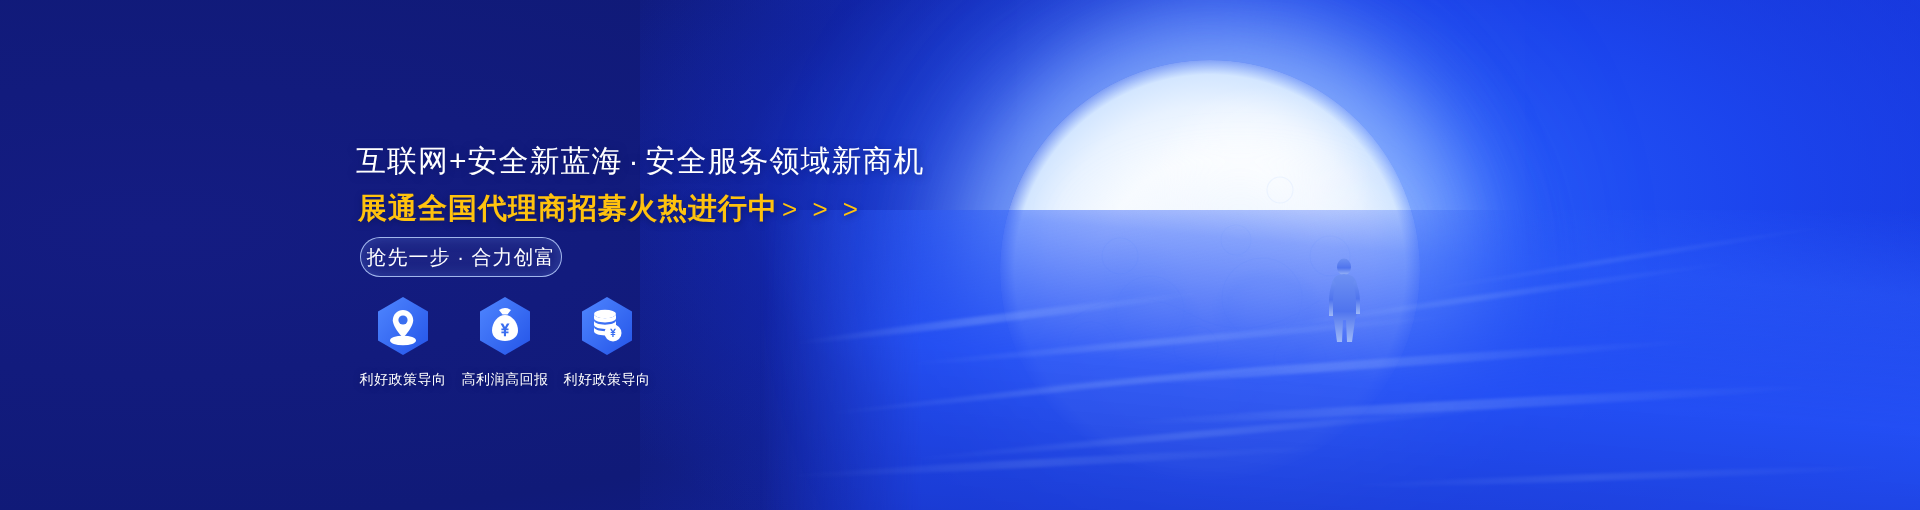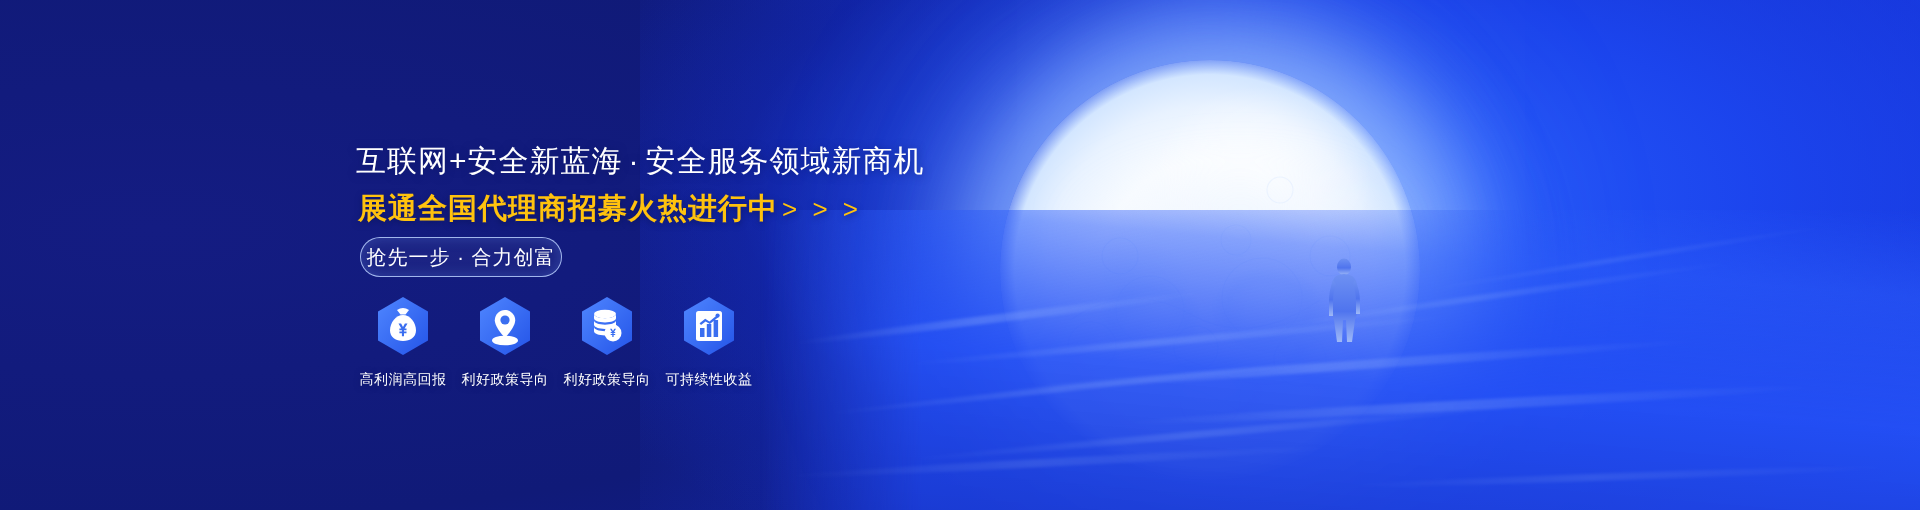--- a/index.html
+++ b/index.html
@@ -211,56 +211,56 @@
     <div class="pill">
       <span>抢先一步 · 合力创富</span>
     </div>
 
     <div class="features">
 
       <div class="feature">
         <div class="hexwrap">
           <svg viewBox="0 0 56 62" width="56" height="62">
             <defs>
-                <linearGradient id="hx2" x1="0" y1="0" x2="1" y2="1">
-              <stop offset="0%" stop-color="#4f86ff"></stop>
-                  <stop offset="100%" stop-color="#2454e8"></stop>
-                </linearGradient>
-              </defs>
-            <polygon points="28,2 53,16.5 53,45.5 28,60 3,45.5 3,16.5" fill="url(#hx2)"></polygon>
-            <g fill="#ffffff">
-              <path d="M22 15q6-4 12 0l-3.5 4.5h-5z"></path>
-              <path d="M28 20c-7 0-13 7.5-13 15.5 0 6.5 5.8 10.5 13 10.5s13-4 13-10.5C41 27.5 35 20 28 20z"></path>
-            </g>
-            <g fill="#3a6ef0">
-              <path d="M23.5 28.5h2.6l1.9 3.6 1.9-3.6h2.6l-2.9 5h1.9v1.7h-2.5v1.3h2.5v1.7h-2.5v3.1h-2.1v-3.1h-2.5v-1.7h2.5v-1.3h-2.5v-1.7h1.9z"></path>
-            </g>
-          </svg>
-        </div>
-        <div class="feat-label">高利润高回报</div>
-      </div>
-
-      <div class="feature">
-        <div class="hexwrap">
-          <svg viewBox="0 0 56 62" width="56" height="62">
-            <defs>
                 <linearGradient id="hx1" x1="0" y1="0" x2="1" y2="1">
               <stop offset="0%" stop-color="#4f86ff"></stop>
                   <stop offset="100%" stop-color="#2454e8"></stop>
                 </linearGradient>
               </defs>
             <polygon points="28,2 53,16.5 53,45.5 28,60 3,45.5 3,16.5" fill="url(#hx1)"></polygon>
             <g fill="#ffffff">
               <path d="M28 15c-5.6 0-10.2 4.6-10.2 10.2 0 7.2 10.2 17.6 10.2 17.6s10.2-10.4 10.2-17.6C38.2 19.6 33.6 15 28 15z"></path>
               <circle cx="28" cy="25" r="4.6" fill="#3a6ef0"></circle>
               <ellipse cx="28" cy="45.5" rx="13" ry="4.8"></ellipse>
             </g>
           </svg>
         </div>
         <div class="feat-label">利好政策导向</div>
+      </div>
+
+      <div class="feature">
+        <div class="hexwrap">
+          <svg viewBox="0 0 56 62" width="56" height="62">
+            <defs>
+                <linearGradient id="hx2" x1="0" y1="0" x2="1" y2="1">
+              <stop offset="0%" stop-color="#4f86ff"></stop>
+                  <stop offset="100%" stop-color="#2454e8"></stop>
+                </linearGradient>
+              </defs>
+            <polygon points="28,2 53,16.5 53,45.5 28,60 3,45.5 3,16.5" fill="url(#hx2)"></polygon>
+            <g fill="#ffffff">
+              <path d="M22 15q6-4 12 0l-3.5 4.5h-5z"></path>
+              <path d="M28 20c-7 0-13 7.5-13 15.5 0 6.5 5.8 10.5 13 10.5s13-4 13-10.5C41 27.5 35 20 28 20z"></path>
+            </g>
+            <g fill="#3a6ef0">
+              <path d="M23.5 28.5h2.6l1.9 3.6 1.9-3.6h2.6l-2.9 5h1.9v1.7h-2.5v1.3h2.5v1.7h-2.5v3.1h-2.1v-3.1h-2.5v-1.7h2.5v-1.3h-2.5v-1.7h1.9z"></path>
+            </g>
+          </svg>
+        </div>
+        <div class="feat-label">高利润高回报</div>
       </div>
 
       <div class="feature">
         <div class="hexwrap">
           <svg viewBox="0 0 56 62" width="56" height="62">
             <defs>
                 <linearGradient id="hx3" x1="0" y1="0" x2="1" y2="1">
               <stop offset="0%" stop-color="#4f86ff"></stop>
                   <stop offset="100%" stop-color="#2454e8"></stop>
                 </linearGradient>
@@ -275,38 +275,16 @@
             </g>
             <g fill="#3a6ef0">
               <path d="M31 33.8h1.7l1.3 2.3 1.3-2.3H37l-2 3.2h1.2v1.1h-1.6v.9h1.6v1.1h-1.6v2h-1.3v-2h-1.6v-1.1h1.6v-.9h-1.6V37H33z"></path>
             </g>
           </svg>
         </div>
         <div class="feat-label">利好政策导向</div>
       </div>
 
 
-      <div class="feature">
-        <div class="hexwrap">
-          <svg viewBox="0 0 56 62" width="56" height="62">
-            <defs>
-                <linearGradient id="hx5" x1="0" y1="0" x2="1" y2="1">
-              <stop offset="0%" stop-color="#4f86ff"></stop>
-                  <stop offset="100%" stop-color="#2454e8"></stop>
-                </linearGradient>
-              </defs>
-            <polygon points="28,2 53,16.5 53,45.5 28,60 3,45.5 3,16.5" fill="url(#hx5)"></polygon>
-            <rect x="15" y="16" width="26" height="30" rx="2.5" fill="#ffffff"></rect>
-            <g fill="#3a6ef0">
-              <rect x="19" y="33" width="4.5" height="9"></rect>
-              <rect x="25.8" y="29" width="4.5" height="13"></rect>
-              <rect x="32.6" y="25" width="4.5" height="17"></rect>
-              <path d="M18.6 28.2l5.6-4.4 4.2 2.6 7.6-6.2 1.5 1.9-8.6 7-4.3-2.7-4.6 3.6z"></path>
-              <circle cx="36.6" cy="20.6" r="2.1"></circle>
-            </g>
-          </svg>
-        </div>
-        <div class="feat-label">可持续性收益</div>
-      </div>
 
     </div>
   </div>
 </div>
 
 </body></html>

